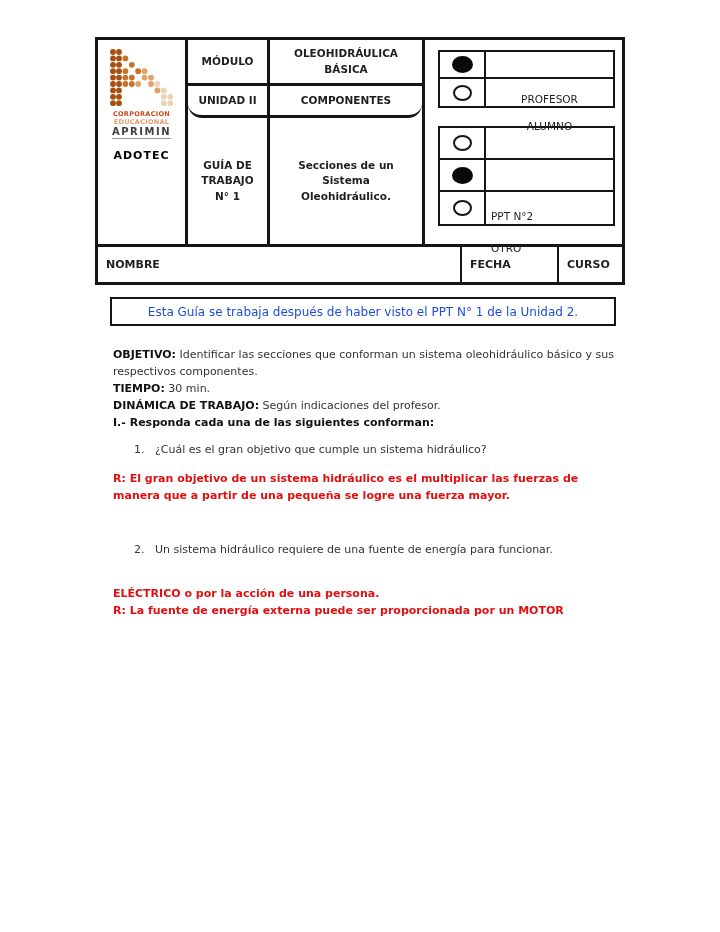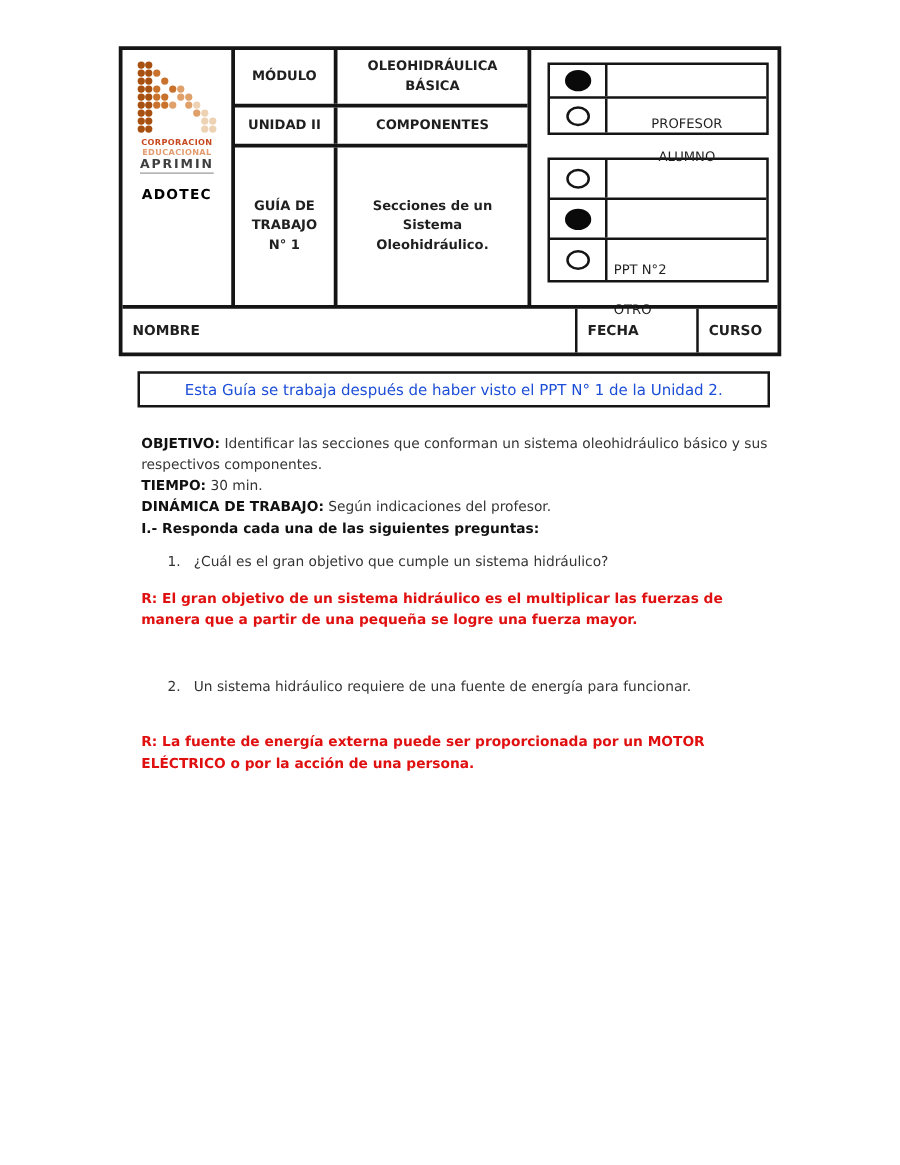--- a/index.html
+++ b/index.html
@@ -13,21 +13,21 @@
   .logo-cell{width:90px;border-right:3px solid #151515;box-sizing:border-box;
              display:flex;flex-direction:column;align-items:center;padding-top:8px;}
   .logo-t1{font-size:6.5px;font-weight:bold;color:#c7491f;letter-spacing:.3px;margin-top:2px;}
   .logo-t2{font-size:6.5px;font-weight:bold;color:#e39b70;letter-spacing:.3px;}
   .logo-name{font-size:10px;font-weight:bold;color:#3f3f3f;letter-spacing:1.5px;border-bottom:1px solid #9a9a9a;padding-bottom:1px;}
   .brand{margin-top:10px;font-weight:bold;font-size:11px;letter-spacing:1px;color:#000;}
 
   .mid-col{width:237px;border-right:3px solid #151515;box-sizing:border-box;display:flex;flex-direction:column;}
   .mrow{display:flex;border-bottom:3px solid #151515;box-sizing:border-box;}
   .mrow1{height:46px;}
-  .mrow2{height:32px;}
+  .mrow2{height:32px;border-radius:14px;}
   .mrow3{flex:1;border-bottom:none;}
   .mlabel{width:82px;border-right:3px solid #151515;box-sizing:border-box;display:flex;flex-direction:column;
           align-items:center;justify-content:center;text-align:center;font-weight:bold;font-size:10.5px;line-height:1.45;}
   .mvalue{flex:1;display:flex;flex-direction:column;align-items:center;justify-content:center;
           text-align:center;font-weight:bold;font-size:10.5px;line-height:1.45;}
 
   .check-col{flex:1;padding:10px 7px 0 13px;box-sizing:border-box;}
   .itable{border:2px solid #151515;background:#fff;}
   .itable-act{margin-top:18px;}
   .irow{display:flex;border-bottom:2px solid #151515;box-sizing:border-box;}
@@ -227,21 +227,21 @@
   </div>
 
   <div class="body-text">
     <p><span class="lbl">OBJETIVO:</span><span> Identificar las secciones que conforman un sistema oleohidráulico básico y sus respectivos componentes.</span></p>
 
 
     <p class="p-time"><span class="lbl">TIEMPO:</span><span> 30 min.</span></p>
 
     <p class="p-dyn"><span class="lbl">DINÁMICA DE TRABAJO:</span><span> Según indicaciones del profesor.</span></p>
 
-    <p class="sec-title">I.- Responda cada una de las siguientes preguntas:</p>
+    <p class="sec-title">I.- Responda cada una de las siguientes conforman:</p>
 
     <div class="question q1">
       <span class="q-num">1.</span>
       <span class="q-lines">
         <span>¿Cuál es el gran objetivo que cumple un sistema hidráulico?</span>
         <span></span>
       </span>
     </div>
 
     <div class="answer a1">
@@ -250,18 +250,18 @@
     </div>
 
     <div class="question q2">
       <span class="q-num">2.</span>
       <span class="q-lines">
         <span>Un sistema hidráulico requiere de una fuente de energía para funcionar.</span>
       </span>
     </div>
 
     <div class="answer a2">
+      <span>ELÉCTRICO o por la acción de una persona.</span>
       <span>R: La fuente de energía externa puede ser proporcionada por un MOTOR</span>
-      <span>ELÉCTRICO o por la acción de una persona.</span>
     </div>
   </div>
 
 </div>
 
 </body></html>

